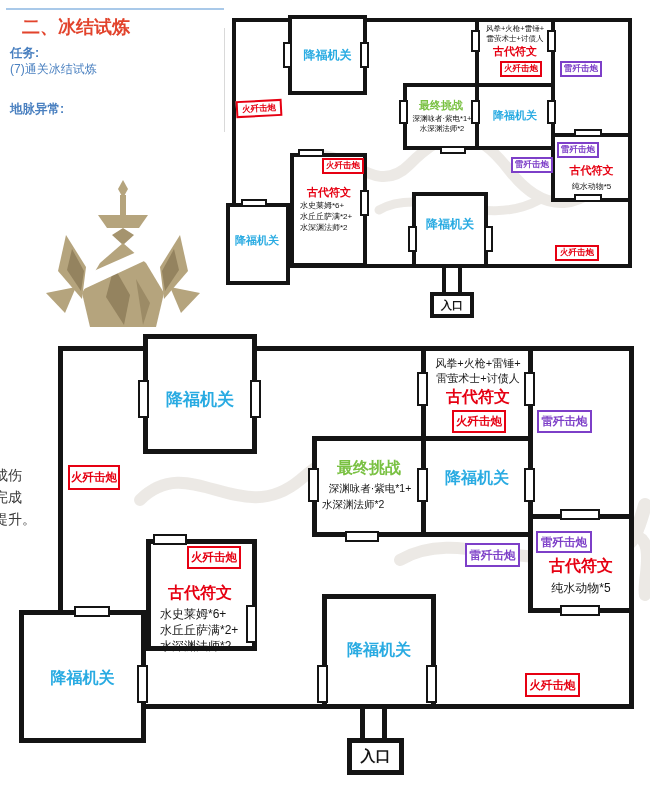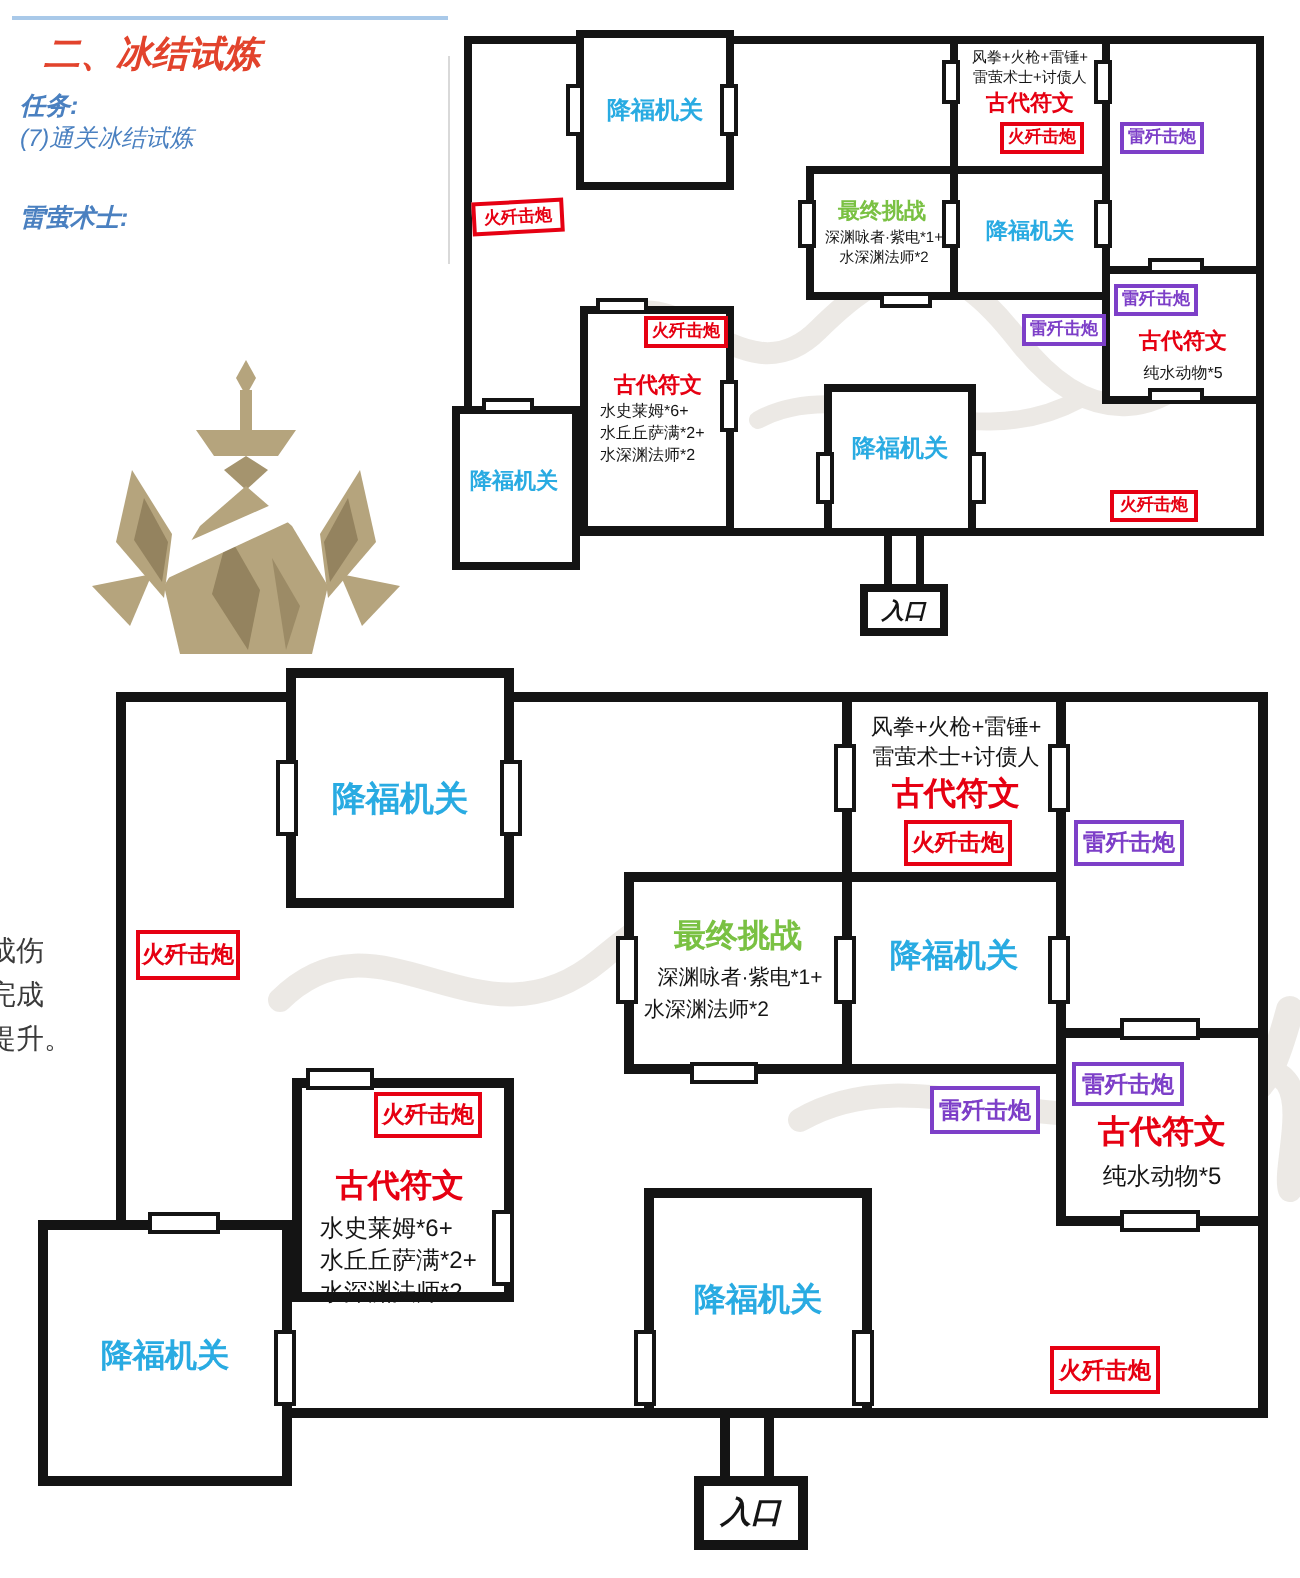--- a/index.html
+++ b/index.html
@@ -1,53 +1,53 @@
 <!DOCTYPE html>
 <html><head>
 <meta charset="utf-8">
 <style>
   html,body{margin:0;padding:0;background:#fff;}
   #page{position:relative;width:650px;height:789px;background:#fff;overflow:hidden;
         font-family:"Liberation Sans","DejaVu Sans",sans-serif;color:#151515;}
   .abs{position:absolute;}
-  .room{position:absolute;background:#fff;border:4px solid #141414;box-sizing:border-box;z-index:3;font-style:italic;}
+  .room{position:absolute;background:#fff;border:4px solid #141414;box-sizing:border-box;z-index:3;}
   .bound{position:absolute;border:4px solid #141414;box-sizing:border-box;z-index:2;}
   .map-l .room,.map-l .bound{border-width:5px;}
   .slot{position:absolute;background:#fff;border:2px solid #141414;box-sizing:border-box;z-index:4;}
   .bar{position:absolute;background:#141414;z-index:2;}
   .tag{position:absolute;background:#fff;display:flex;align-items:center;justify-content:center;
        font-weight:700;z-index:5;white-space:nowrap;box-sizing:border-box;}
   .tag.red{border:2px solid #e60012;color:#e60012;}
   .tag.pur{border:2px solid #7d3fc8;color:#7d3fc8;}
   .map-s .tag{font-size:8.5px;}
   .map-l .tag{font-size:11.5px;}
   .lbl{position:absolute;z-index:5;text-align:center;font-weight:700;white-space:nowrap;}
   .blue{color:#29abe2;}
   .green{color:#7ac143;}
   .redt{color:#e60012;}
   .blk{color:#151515;font-weight:400;}
   .entr{display:flex;align-items:center;justify-content:center;font-weight:700;z-index:3;}
   .wm{position:absolute;z-index:2;opacity:.55;}
   .wm path{stroke:#ddd8d1;fill:none;stroke-linecap:round;stroke-linejoin:round;}
-  .info{position:absolute;z-index:5;font-style:italic;}
+  .info{position:absolute;z-index:5;}
 </style>
 </head>
 <body>
 
 <div id="page">
 
   <div class="info" style="left:6px;top:8px;width:218px;height:2px;background:#a9c9e9;"></div>
   <div class="info" style="left:224px;top:28px;width:1px;height:104px;background:#d9d9d9;"></div>
 
   <div class="info" style="left:22px;top:15px;font-size:18px;font-weight:700;color:#e2432c;">二、冰结试炼</div>
 
   <div class="info" style="left:10px;top:45px;font-size:12.5px;font-weight:600;color:#4a80c0;">任务:</div>
   <div class="info" style="left:10px;top:61px;font-size:12px;color:#4a80c0;">(7)通关冰结试炼</div>
 
-  <div class="info" style="left:10px;top:101px;font-size:12.5px;font-weight:600;color:#4a80c0;">雷萤术士:</div>
+  <div class="info" style="left:10px;top:101px;font-size:12.5px;font-weight:600;color:#4a80c0;">地脉异常:</div>
 
   <svg class="abs" style="left:38px;top:175px;z-index:1;" width="170" height="158" viewBox="0 0 170 158">
     <polygon points="85,5 90,14 85,23 80,14" fill="#b5a47d"></polygon>
     <rect x="82" y="20" width="6" height="20" fill="#b5a47d"></rect>
     <polygon points="60,40 110,40 101,53 69,53" fill="#b5a47d"></polygon>
     <polygon points="85,53 96,60 85,70 74,60" fill="#a5946e"></polygon>
     <polygon points="52,152 44,118 62,88 85,68 108,88 126,118 118,152" fill="#b5a47d"></polygon>
     <polygon points="76,92 92,120 86,150 68,122" fill="#94835f"></polygon>
     <polygon points="98,104 112,128 105,150" fill="#9c8b66"></polygon>
     <polygon points="42,102 128,64 132,74 46,114" fill="#ffffff"></polygon>

